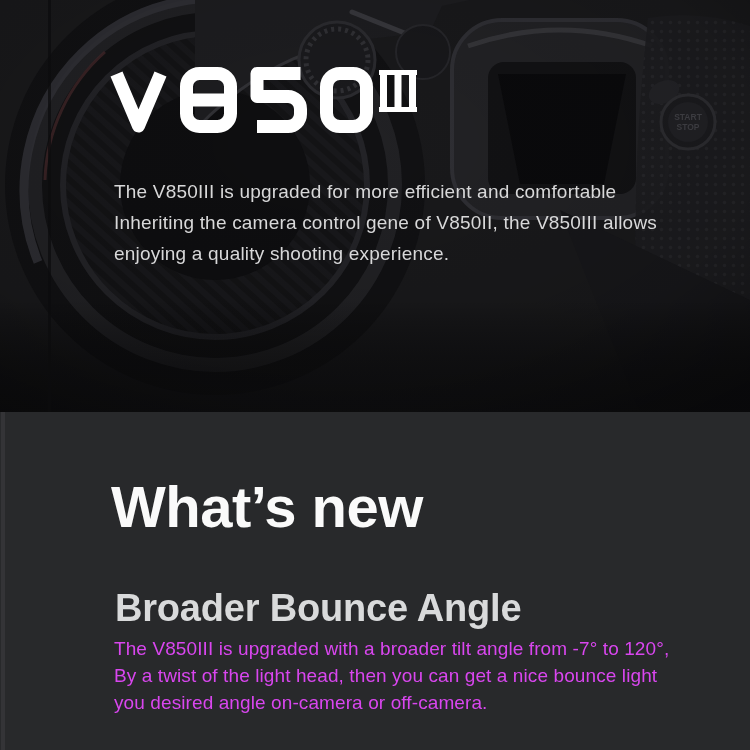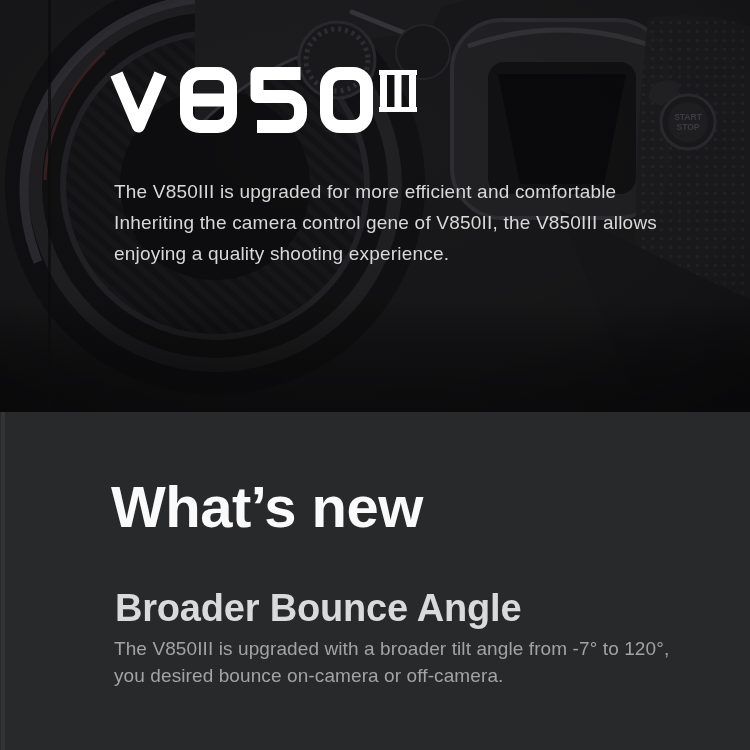--- a/index.html
+++ b/index.html
@@ -44,21 +44,21 @@
     color:#fafafa;letter-spacing:-0.5px;
   }
   .feature-title{
     position:absolute;left:98px;top:160px;margin:17px;
     font-size:38px;line-height:38px;font-weight:700;
     color:#d9dadb;letter-spacing:-0.2px;text-align:center;
   }
   .feature-desc{
     position:absolute;left:114px;top:223px;
     font-size:19px;line-height:27px;font-weight:400;
-    color:#a3a3a3;letter-spacing:0.1px;
+    color:#d946ef;letter-spacing:0.1px;
   }
   .svg-label{font-family:"Liberation Sans", sans-serif;font-weight:700;}
 </style>
 </head>
 <body>
 
 <div class="page">
 
   <section class="hero">
 
@@ -165,17 +165,18 @@
 
   <section class="whats-new">
     <div class="edge-strip"></div>
 
     <h2 class="section-title">What’s new</h2>
 
     <h3 class="feature-title">Broader Bounce Angle</h3>
 
     <div class="feature-desc">
       <div>The V850III is upgraded with a broader tilt angle from -7° to 120°,</div>
-      <div>you desired bounce on-camera or off-camera.</div>
+      <div>By a twist of the light head, then you can get a nice bounce light</div>
+      <div>you desired angle on-camera or off-camera.</div>
     </div>
   </section>
 
 </div>
 
 </body></html>

